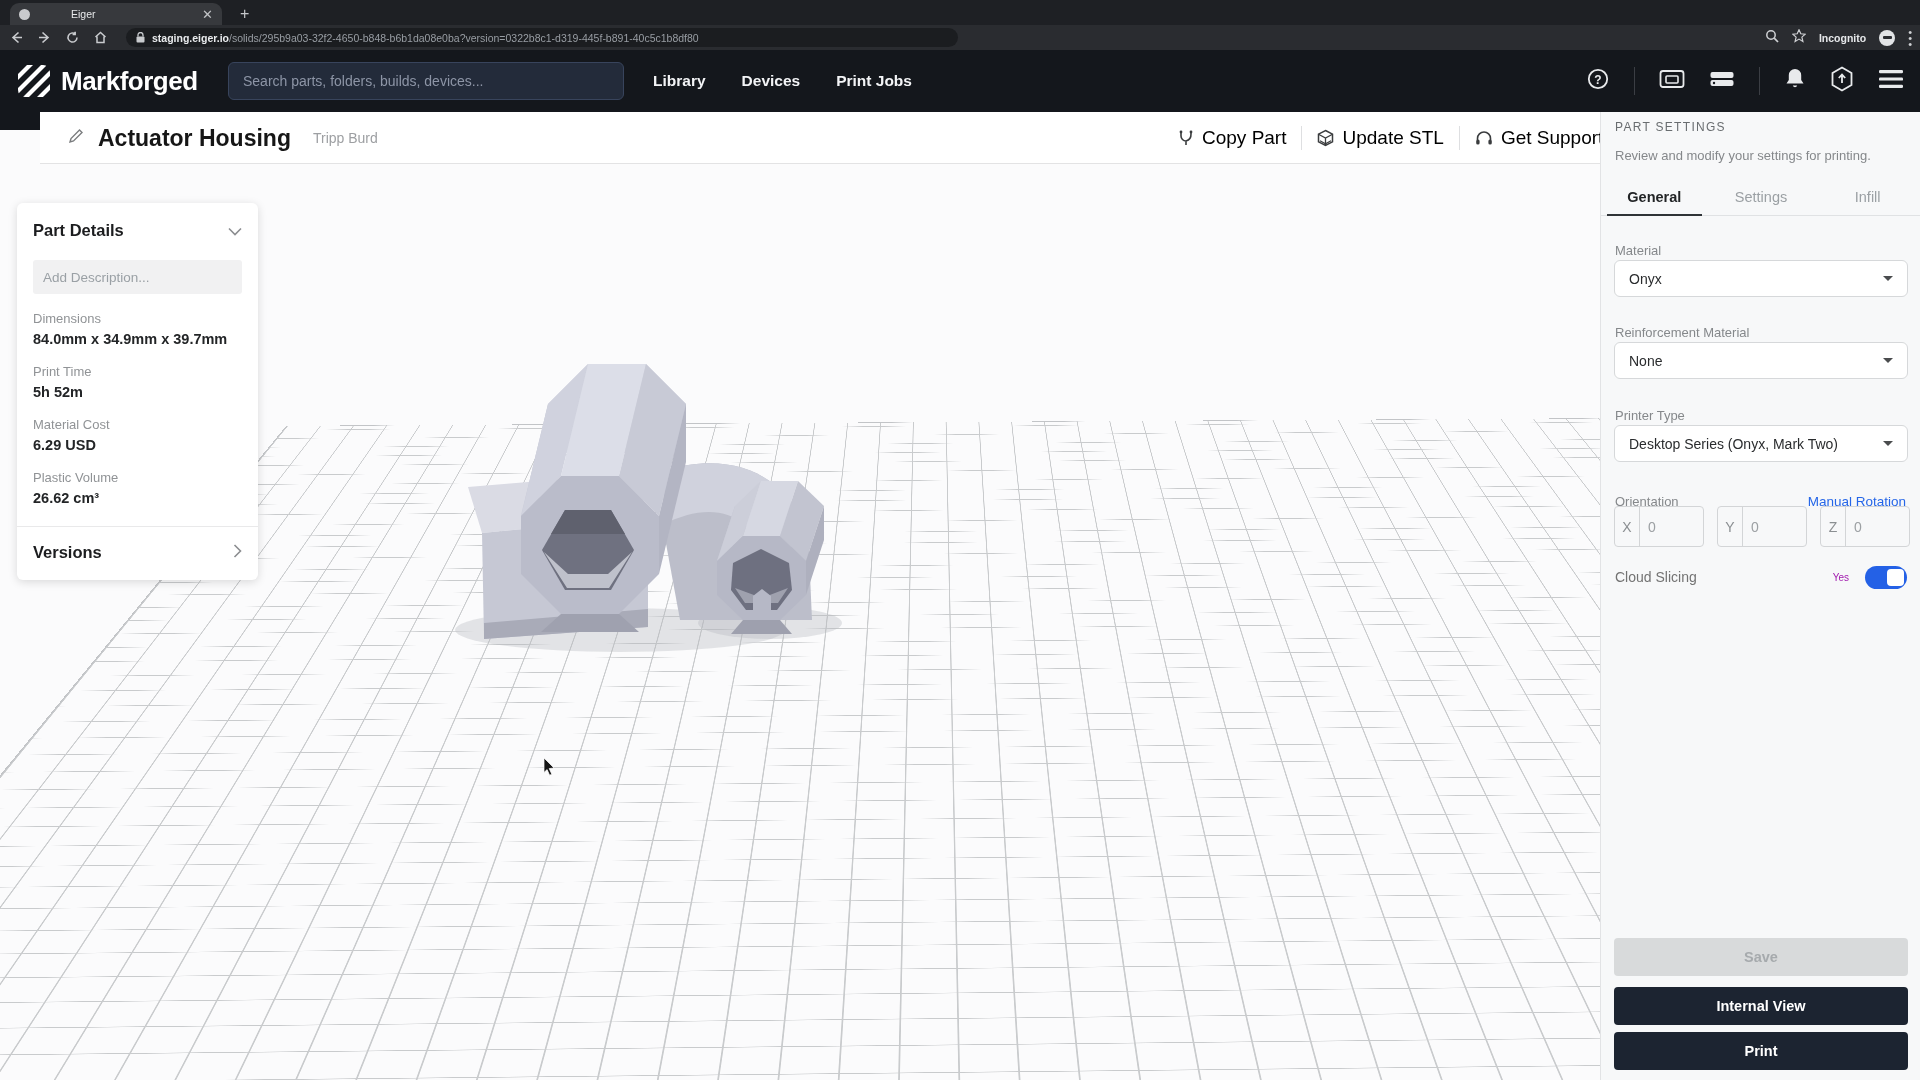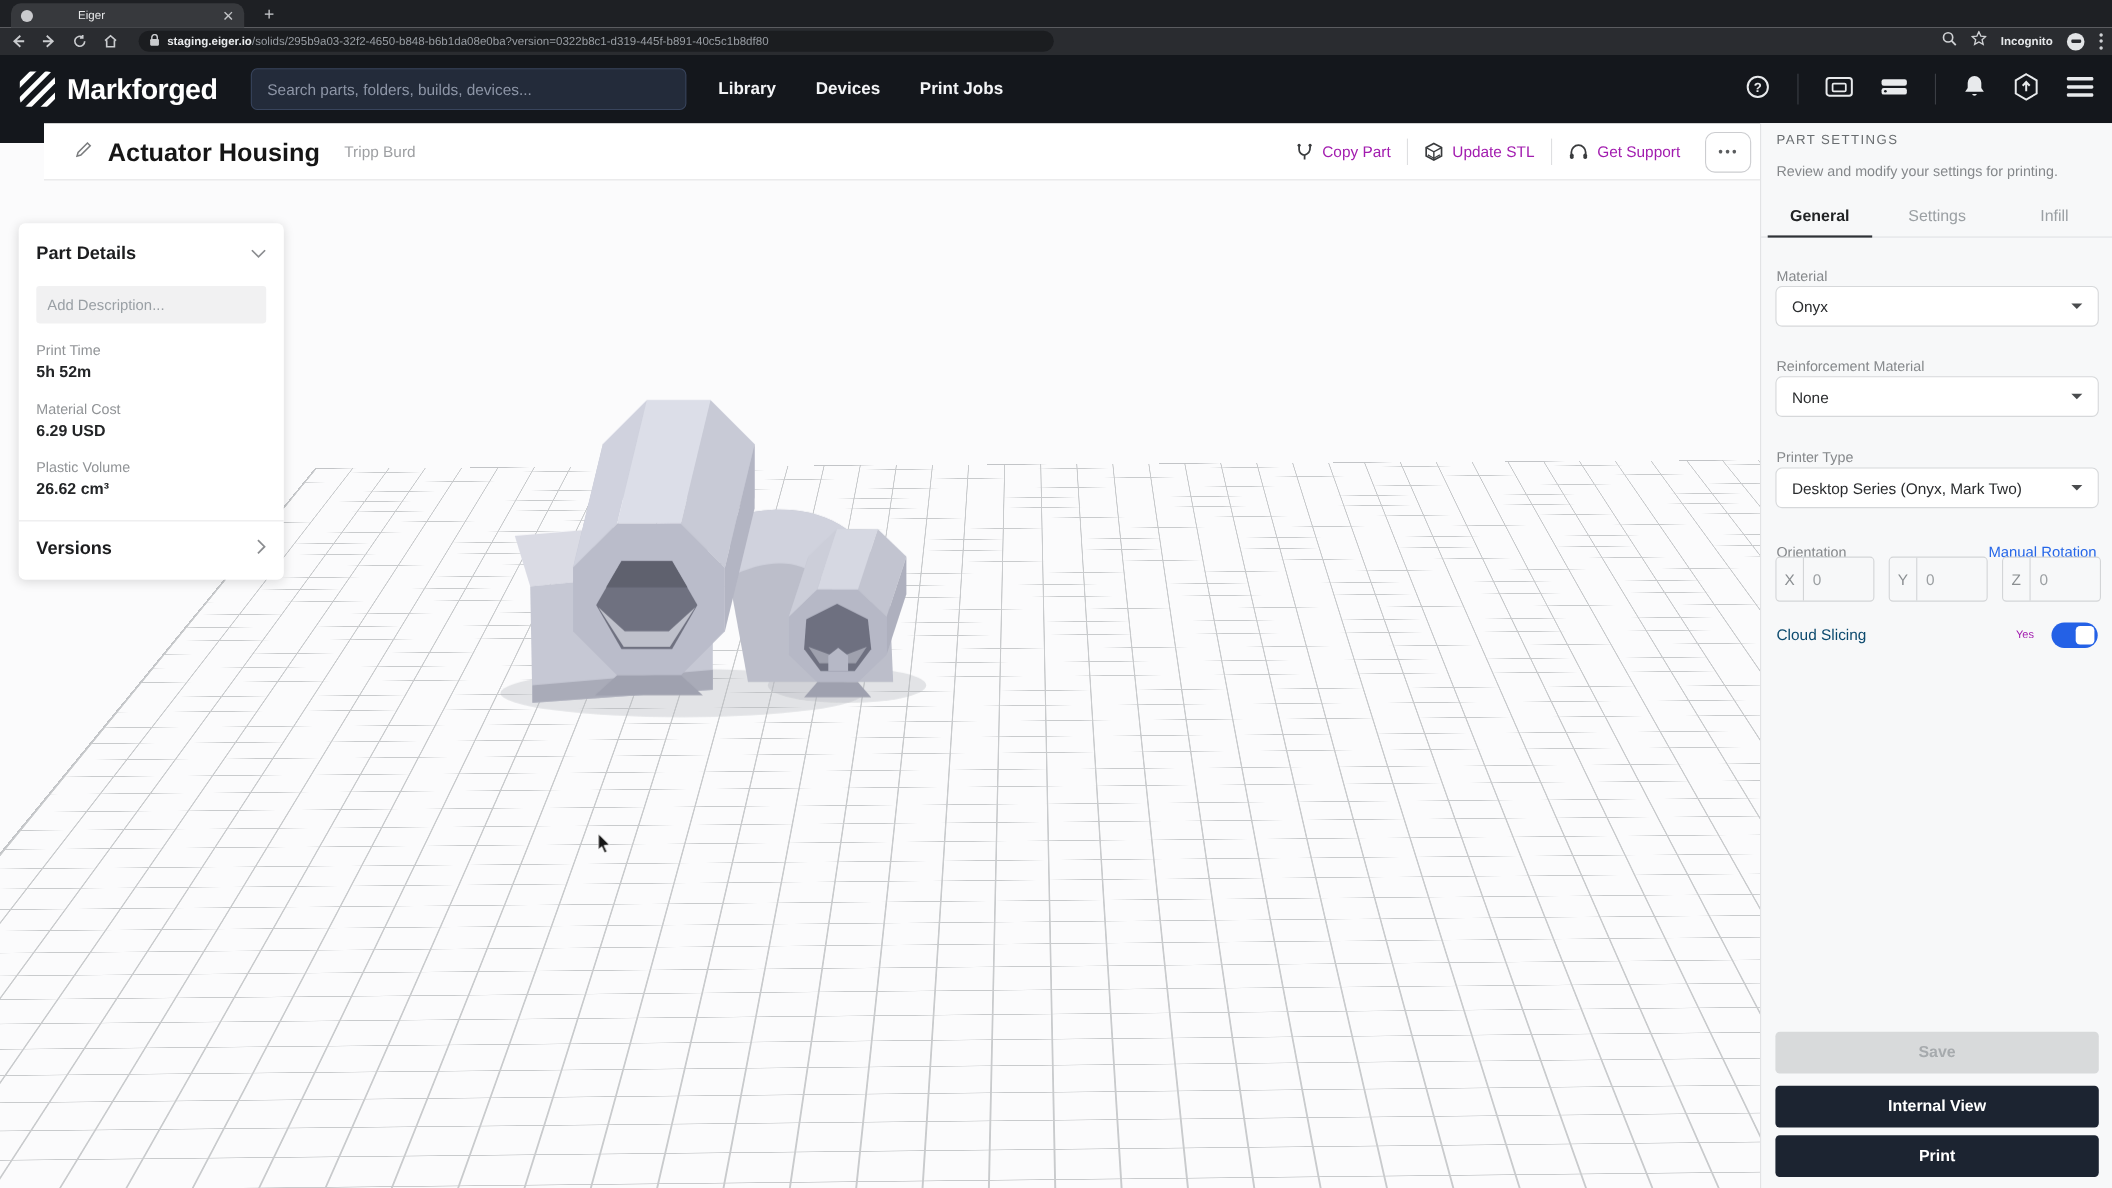--- a/index.html
+++ b/index.html
@@ -41,21 +41,21 @@
   .header-right{position:absolute;right:16px;top:0;height:62px;display:flex;align-items:center;gap:24px;color:#e8eaec;}
   .hdr-divider{width:1px;height:28px;background:#3b3e44;}
 
   
   .subheader{position:absolute;top:112px;left:0;width:1920px;height:52px;background:#ffffff;
      border-bottom:1px solid #e3e3e4;z-index:5;margin-left:40px;}
   .ph-left{position:absolute;left:28px;top:0;height:52px;display:flex;align-items:center;gap:14px;}
   .part-title{font-size:23px;font-weight:bold;color:#161616;}
   .part-owner{font-size:14px;color:#9d9fa2;margin-left:8px;}
   .ph-actions{position:absolute;left:1138px;top:0;height:52px;display:flex;align-items:center;gap:15px;}
-  .ph-action{display:flex;align-items:center;gap:8px;font-size:14px;color:#a21caf;cursor:default;}
+  .ph-action{display:flex;align-items:center;gap:8px;font-size:19px;color:#000000;cursor:default;}
   .ph-sep{width:1px;height:24px;background:#dedfe1;}
   .more-btn{width:42px;height:37px;border:1px solid #cccdd0;border-radius:9px;background:#fff;
      display:flex;align-items:center;justify-content:center;color:#5a5c5e;font-size:12px;letter-spacing:2px;
      margin-left:8px;}
 
   
   .viewport{position:absolute;top:164px;left:0;width:1600px;height:916px;background:#fbfbfc;overflow:hidden;}
   .plate{position:absolute;left:-400px;top:-2200px;width:2800px;height:3300px;
      transform-origin:50% 100%;
      transform:perspective(2600px) rotateX(58deg) rotateZ(-1.3deg);
@@ -96,21 +96,21 @@
      border-top:5px solid #4a4c4e;}
   .mr-link{position:absolute;right:14px;top:382px;font-size:13.5px;color:#2566e8;text-decoration:none;}
   .axis-group{position:absolute;top:394px;width:90px;height:41px;border:1px solid #d3d5d7;border-radius:4px;
      display:flex;align-items:stretch;}
   .axis-label{width:25px;display:flex;align-items:center;justify-content:center;font-size:14px;color:#8b8f92;
      border-right:1px solid #d3d5d7;}
   .axis-input{flex:1;border:none;background:transparent;width:50px;font-size:14px;color:#5a5e61;padding:0 8px;
      font-family:"Liberation Sans",sans-serif;outline:none;}
   .axis-input::placeholder{color:#9ca0a3;}
   .cs-row{position:absolute;left:14px;right:13px;top:452px;height:26px;display:flex;align-items:center;}
-  .cs-label{font-size:14px;color:#0c4a6e;}
+  .cs-label{font-size:14px;color:#737373;}
   .cs-value{margin-left:auto;margin-right:16px;font-size:10px;color:#a21caf;}
   .toggle{width:42px;height:23px;border-radius:12px;background:#2461e6;position:relative;}
   .toggle-knob{position:absolute;right:3px;top:3px;width:17px;height:17px;border-radius:4px;background:#ffffff;}
   .p-btn{position:absolute;left:13px;width:294px;height:38px;border-radius:4px;display:flex;align-items:center;
      justify-content:center;font-size:14.5px;font-weight:bold;text-align:right;}
   .btn-save{top:826px;background:#d8dadb;color:#a6aaad;}
   .btn-dark{background:#1c2431;color:#ffffff;}
   .btn-internal{top:875px;}
   .btn-print{top:920px;}
 </style>
@@ -315,20 +315,24 @@
 
 <div class="details-card">
   <div class="dc-head">
     <span class="dc-title">Part Details</span>
     <span><svg width="14" height="9" viewBox="0 0 14 9">
           <path d="M1 1.5 L7 7.5 L13 1.5" stroke="#8b8d90" stroke-width="1.6" fill="none"></path>
         </svg></span>
   </div>
   <input class="dc-desc" placeholder="Add Description..." style="">
   <div class="dc-field">
+    <div class="dc-label">Dimensions</div>
+    <div class="dc-value">84.0mm x 34.9mm x 39.7mm</div>
+  </div>
+  <div class="dc-field">
     <div class="dc-label">Print Time</div>
     <div class="dc-value">5h 52m</div>
   </div>
   <div class="dc-field">
     <div class="dc-label">Material Cost</div>
     <div class="dc-value">6.29 USD</div>
   </div>
   <div class="dc-field">
     <div class="dc-label">Plastic Volume</div>
     <div class="dc-value">26.62 cm³</div>

